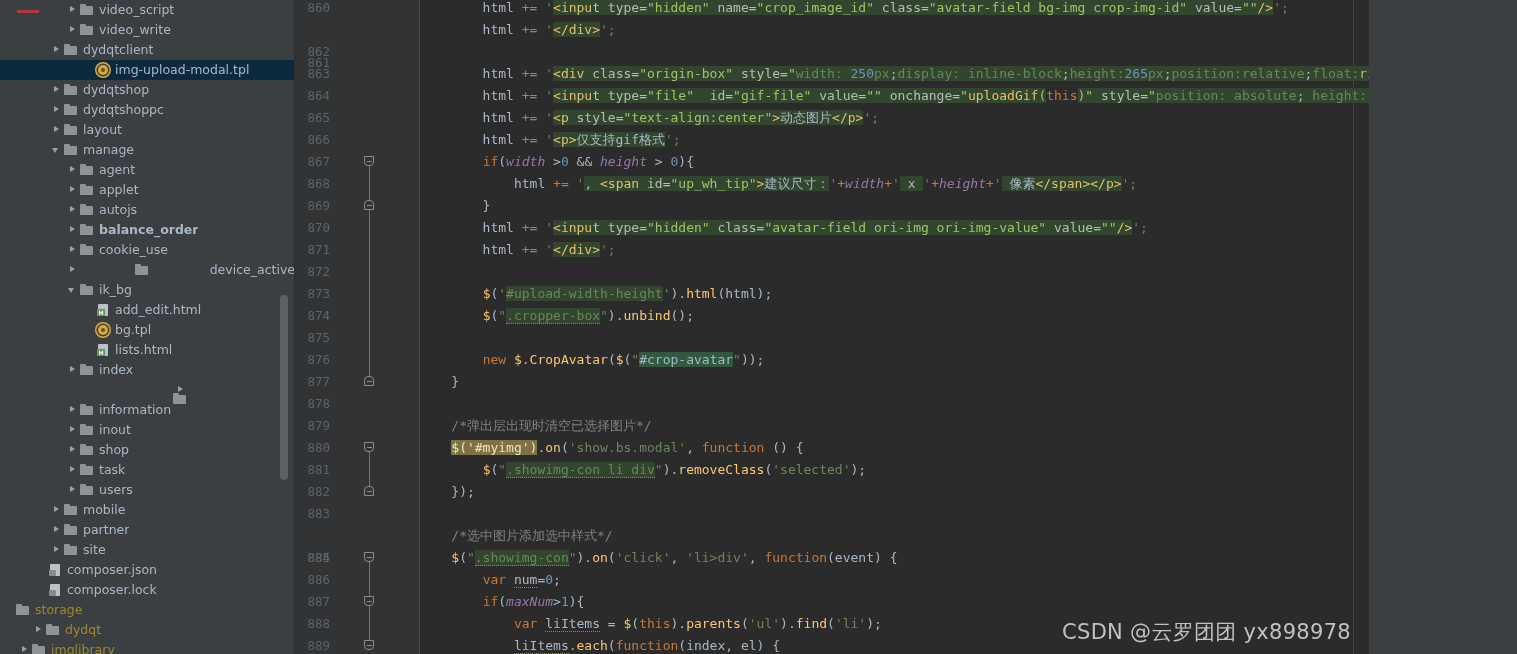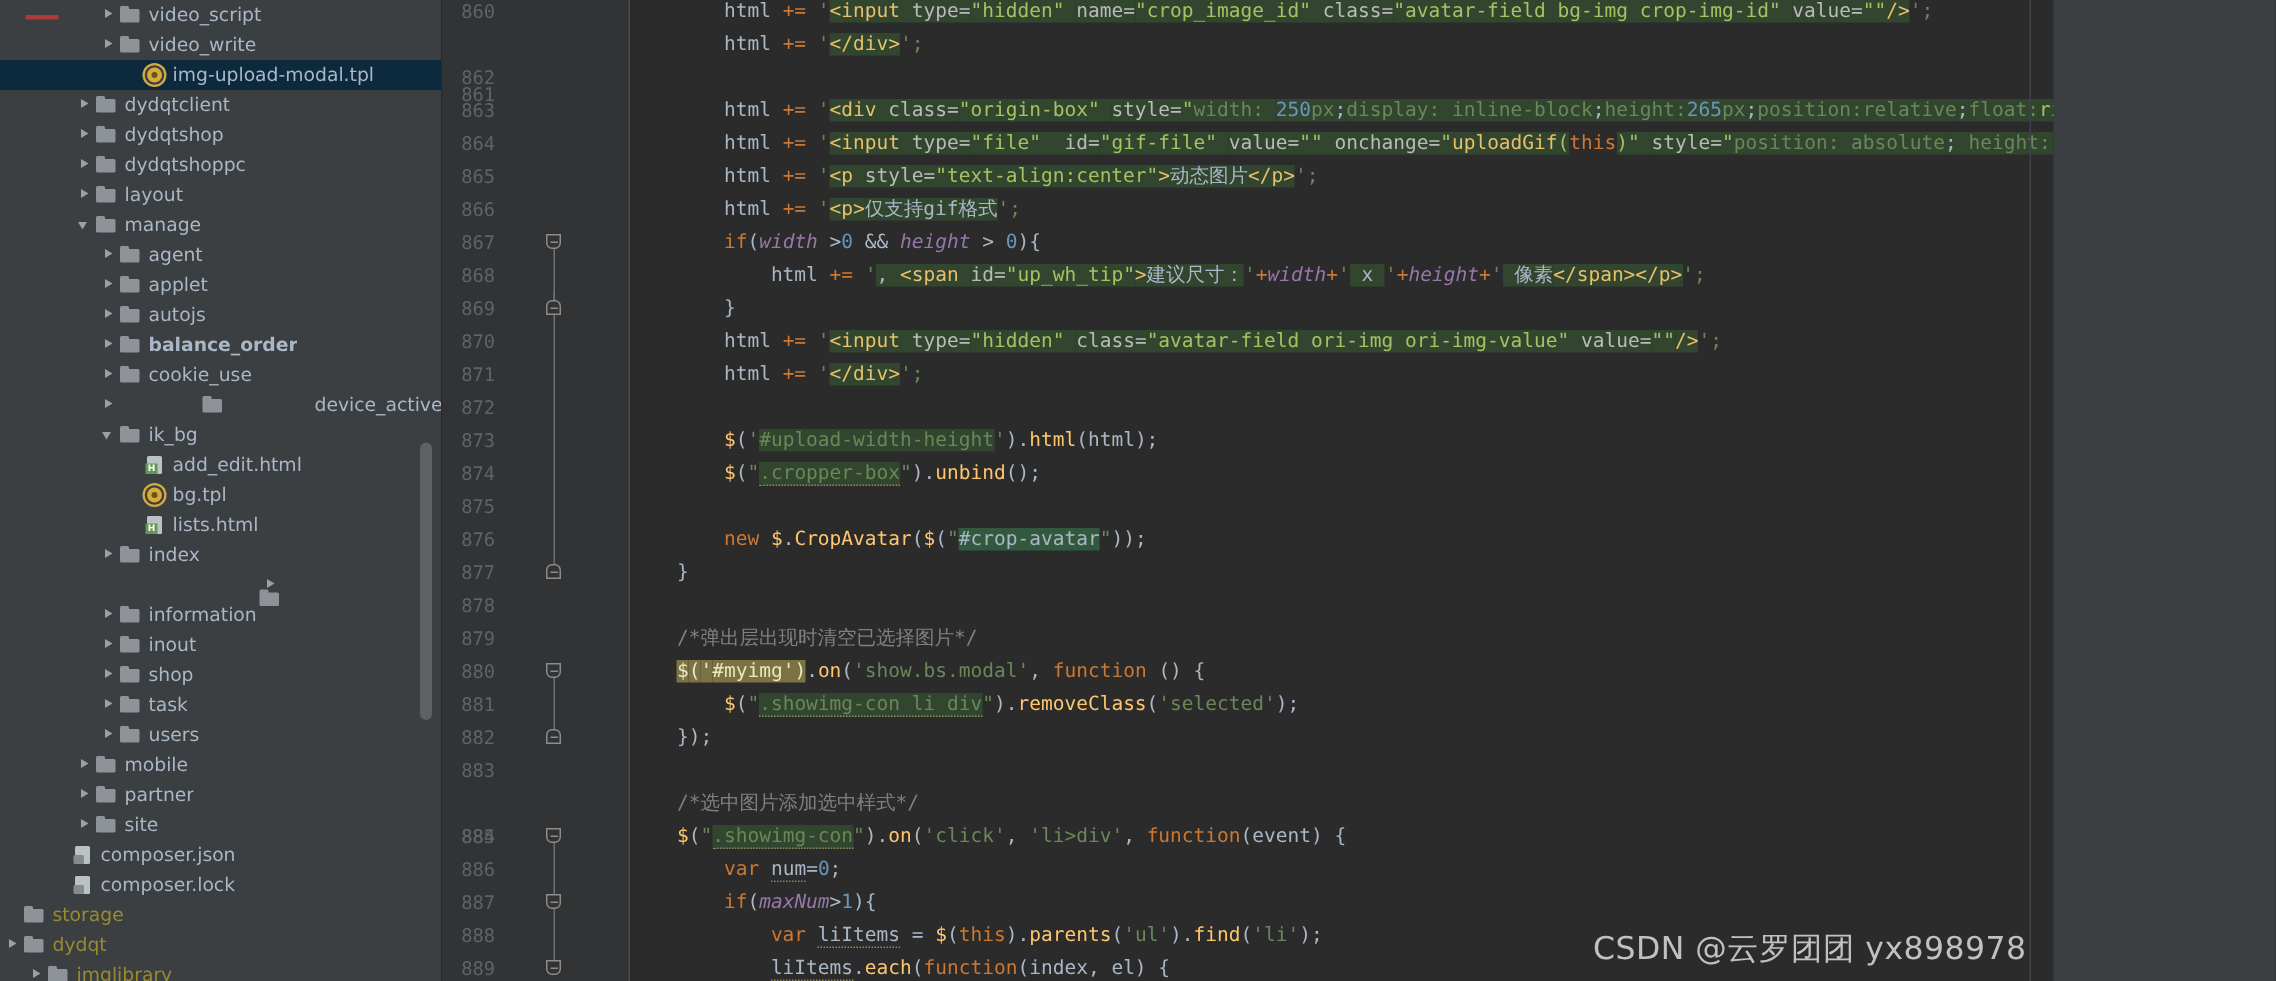--- a/index.html
+++ b/index.html
@@ -185,33 +185,33 @@
         <div class="row" style="padding-left: 68px;">
           <span class="arrow closed"></span>
           <span class="ico folder"></span>
           <span class="lbl">video_script</span>
         </div>
         <div class="row" style="padding-left: 68px;">
           <span class="arrow closed"></span>
           <span class="ico folder"></span>
           <span class="lbl">video_write</span>
         </div>
+        <div class="row" style="padding-left: 52px;">
+          <span class="arrow closed"></span>
+          <span class="ico folder"></span>
+          <span class="lbl">dydqtclient</span>
+        </div>
         <div class="row sel" style="padding-left: 84px;">
           <span class="arrow none"></span>
           <span class="ico tpl"></span>
           <span class="lbl">img-upload-modal.tpl</span>
         </div>
         <div class="row" style="padding-left: 52px;">
           <span class="arrow closed"></span>
           <span class="ico folder"></span>
-          <span class="lbl">dydqtclient</span>
-        </div>
-        <div class="row" style="padding-left: 52px;">
-          <span class="arrow closed"></span>
-          <span class="ico folder"></span>
           <span class="lbl">dydqtshop</span>
         </div>
         <div class="row" style="padding-left: 52px;">
           <span class="arrow closed"></span>
           <span class="ico folder"></span>
           <span class="lbl">dydqtshoppc</span>
         </div>
         <div class="row" style="padding-left: 52px;">
           <span class="arrow closed"></span>
           <span class="ico folder"></span>
@@ -330,21 +330,21 @@
         <div class="row" style="padding-left: 36px;">
           <span class="arrow none"></span>
           <span class="ico json"></span>
           <span class="lbl">composer.lock</span>
         </div>
         <div class="row" style="padding-left: 4px;">
           <span class="arrow none"></span>
           <span class="ico mod"></span>
           <span class="lbl yellowtxt">storage</span>
         </div>
-        <div class="row" style="padding-left: 4px;">
+        <div class="row" style="padding-left: 34px;">
           <span class="arrow closed"></span>
           <span class="ico folder"></span>
           <span class="lbl yellowtxt">dydqt</span>
         </div>
         <div class="row" style="padding-left: 20px;">
           <span class="arrow closed"></span>
           <span class="ico folder"></span>
           <span class="lbl yellowtxt">imglibrary</span>
         </div>
       </div>

